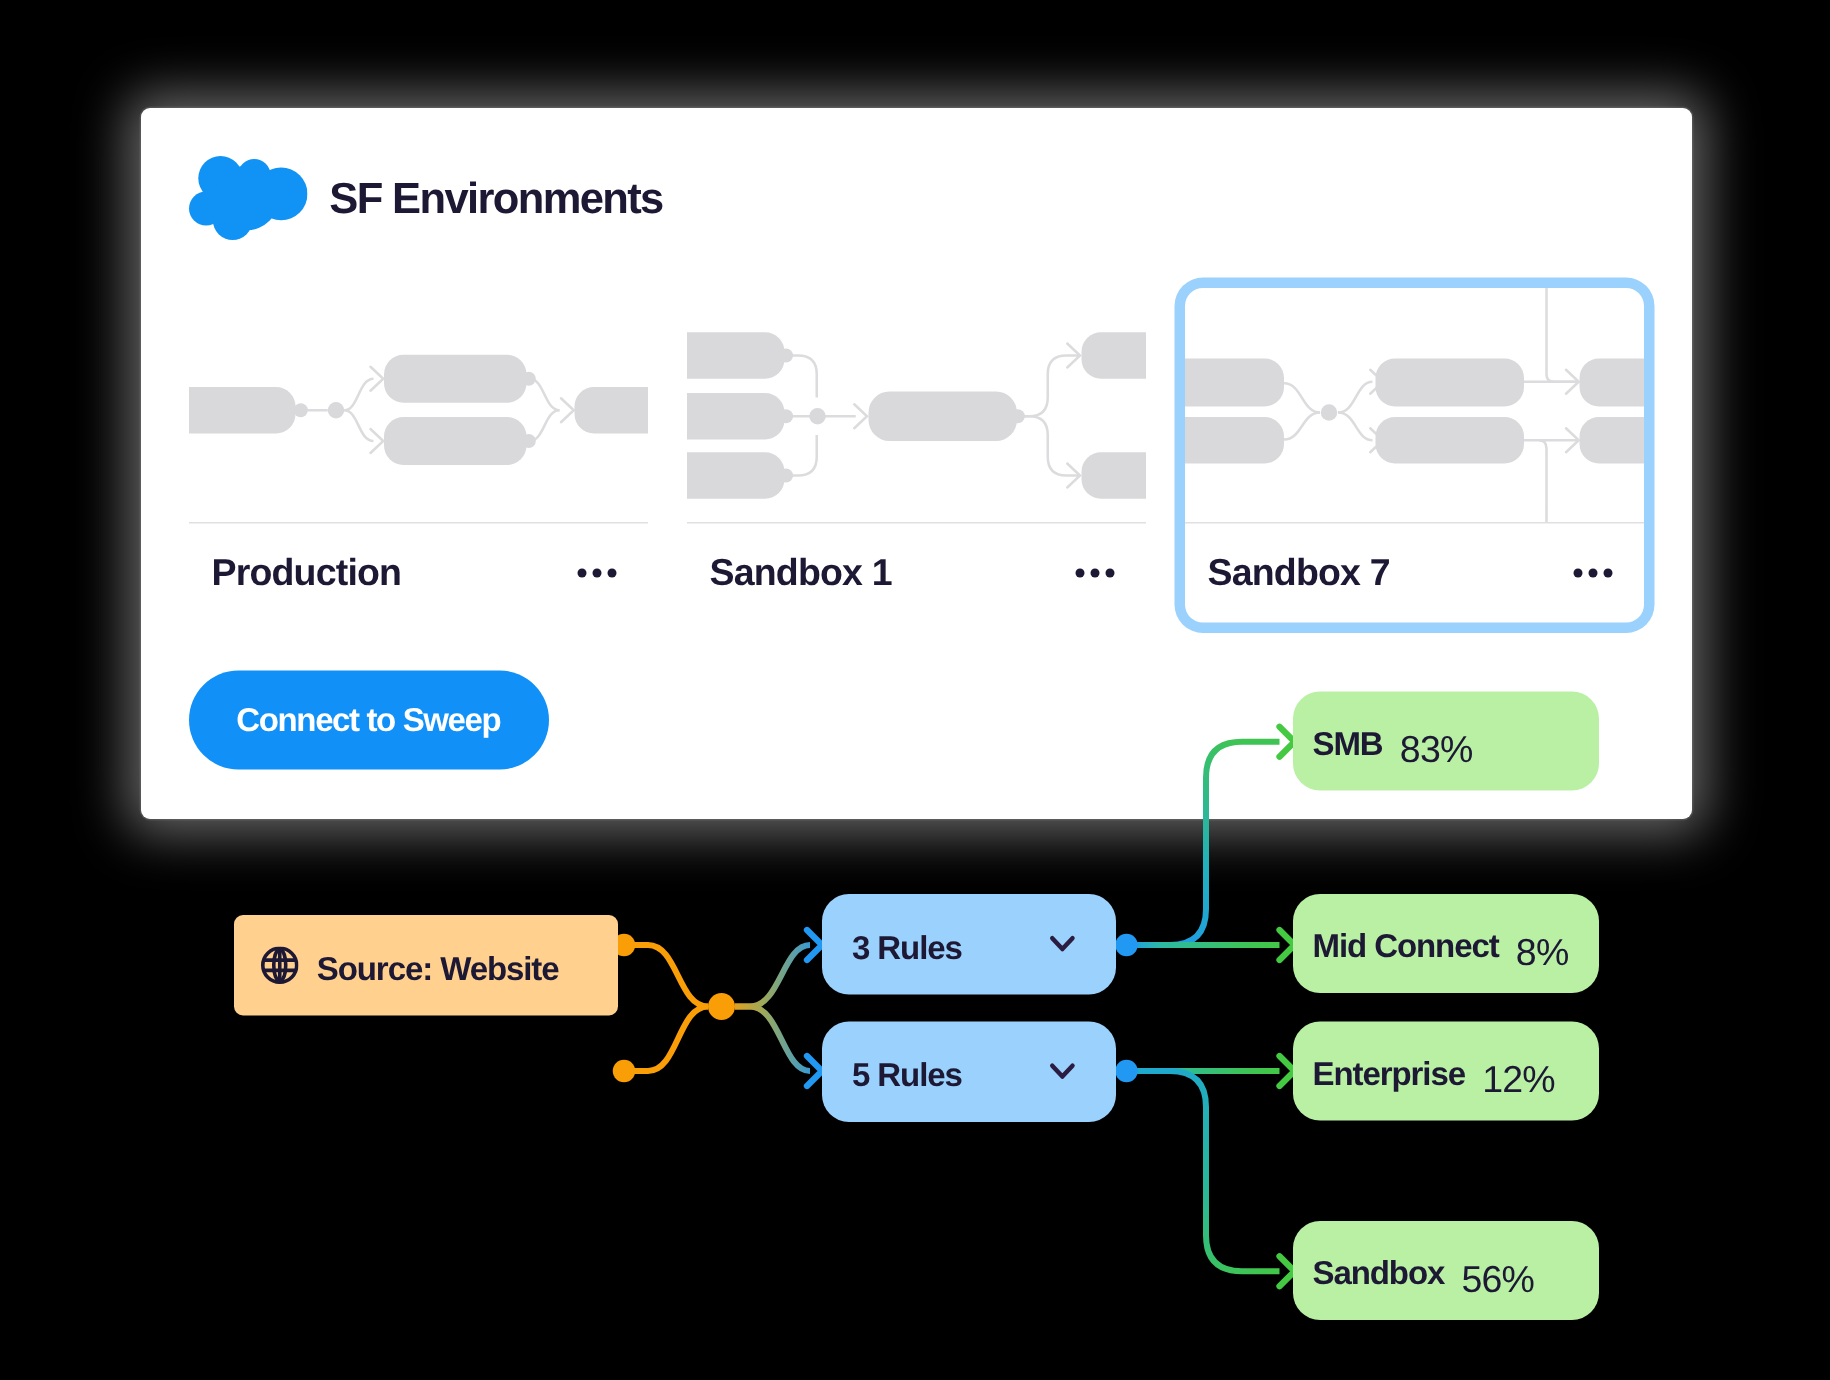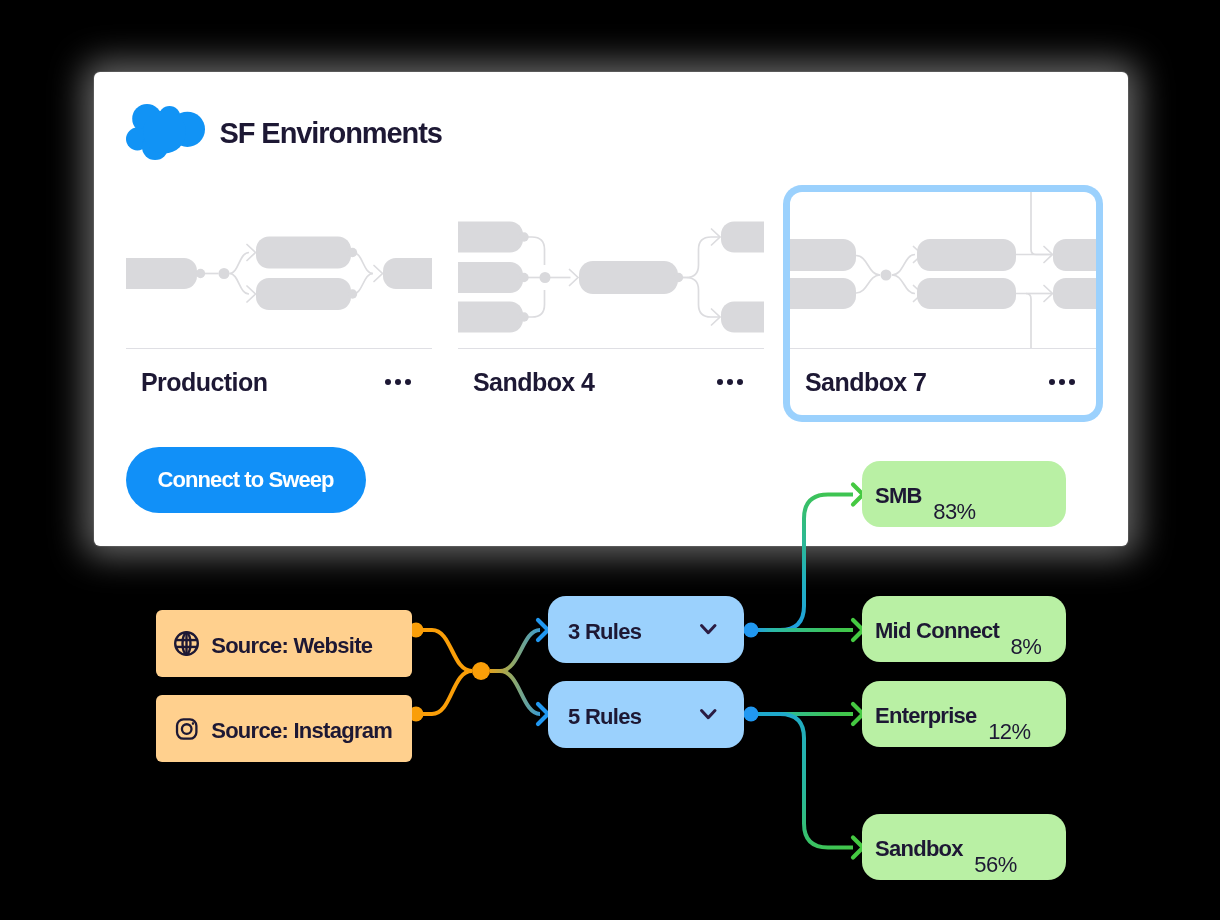--- a/index.html
+++ b/index.html
@@ -40,21 +40,21 @@
                letter-spacing:-0.92px;text-indent:-0.92px;
                display:flex;align-items:center;justify-content:center;}
 
   
   .node{position:absolute;display:flex;align-items:center;box-sizing:border-box;}
   .node-src{width:256px;height:67px;background:#ffd08e;border-radius:6px;padding-left:17.7px;gap:12.5px;margin-top:14px;}
   .node-rule{width:196px;height:67px;background:#9bd1fd;border-radius:18px;padding:0 27.5px 0 20px;
              justify-content:space-between;}
   .node-seg{width:204px;height:66px;background:#b9f0a4;border-radius:18px;padding-left:13px;gap:11.5px;}
   .node-label{font-size:22px;font-weight:bold;color:#1d1834;letter-spacing:-0.72px;white-space:nowrap;position:relative;top:2px;}
-  .seg-val{font-size:22px;font-weight:normal;color:#1d1834;letter-spacing:-0.55px;white-space:nowrap;position:relative;top:18px;}
+  .seg-val{font-size:25px;font-weight:normal;color:#1d1834;letter-spacing:-0.55px;white-space:nowrap;position:relative;top:6px;}
   .node-icon{width:25px;height:25px;display:block;flex:0 0 auto;}
   .chev{width:16.5px;height:10.2px;display:block;overflow:visible;}
 
   svg.wires{position:absolute;left:0;top:0;width:1220px;height:920px;pointer-events:none;}
 </style>
 </head>
 <body>
 
 <div id="root">
 
@@ -136,21 +136,21 @@
               <circle cx="66" cy="45" r="4.7"></circle>
               <circle cx="66" cy="85.5" r="4.7"></circle>
               <circle cx="66" cy="125" r="4.7"></circle>
               <circle cx="220.5" cy="85.5" r="4.7"></circle>
               <circle cx="87" cy="85.5" r="5.5"></circle>
             </g>
           </svg>
         </div>
         <div class="env-sep"></div>
         <div class="env-foot">
-          <div class="env-name">Sandbox 4</div>
+          <div class="env-name">Sandbox 1</div>
           <div class="env-menu">
               <i></i>
               <i></i>
               <i></i>
             </div>
         </div>
       </div>
 
       <div class="env-card sel">
         <div class="env-graph">
@@ -271,30 +271,20 @@
         <path d="M12,1.15 V22.85"></path>
         <path d="M1.6,8.7 H22.4"></path>
         <path d="M1.6,15.3 H22.4"></path>
         <path d="M12,1.15 C6.9,4.6 6.9,19.4 12,22.85"></path>
         <path d="M12,1.15 C17.1,4.6 17.1,19.4 12,22.85"></path>
       </g>
     </svg>
     <span class="node-label">Source: Website</span>
   </div>
 
-  <div class="node node-src" style="left:156px;top:681px;">
-    <svg class="node-icon" viewBox="0 0 24 24">
-      <g fill="none" stroke="#1d1834" stroke-width="2.2">
-        <rect x="2.9" y="3.2" width="18.6" height="18.6" rx="6.2"></rect>
-        <circle cx="12.2" cy="12.5" r="4.6"></circle>
-      </g>
-      <rect x="17.1" y="6.1" width="2.2" height="2.2" rx="0.55" fill="#1d1834"></rect>
-    </svg>
-    <span class="node-label">Source: Instagram</span>
-  </div>
 
   <div class="node node-rule" style="left:548px;top:596px;">
     <span class="node-label">3 Rules</span>
     <svg class="chev" viewBox="0 0 16.5 10.2">
       <path d="M1.5,1.5 L8.25,8.7 L15,1.5" fill="none" stroke="#2b1c42" stroke-width="3" stroke-linecap="round" stroke-linejoin="round"></path>
     </svg>
   </div>
 
   <div class="node node-rule" style="left:548px;top:681px;">
     <span class="node-label">5 Rules</span>

